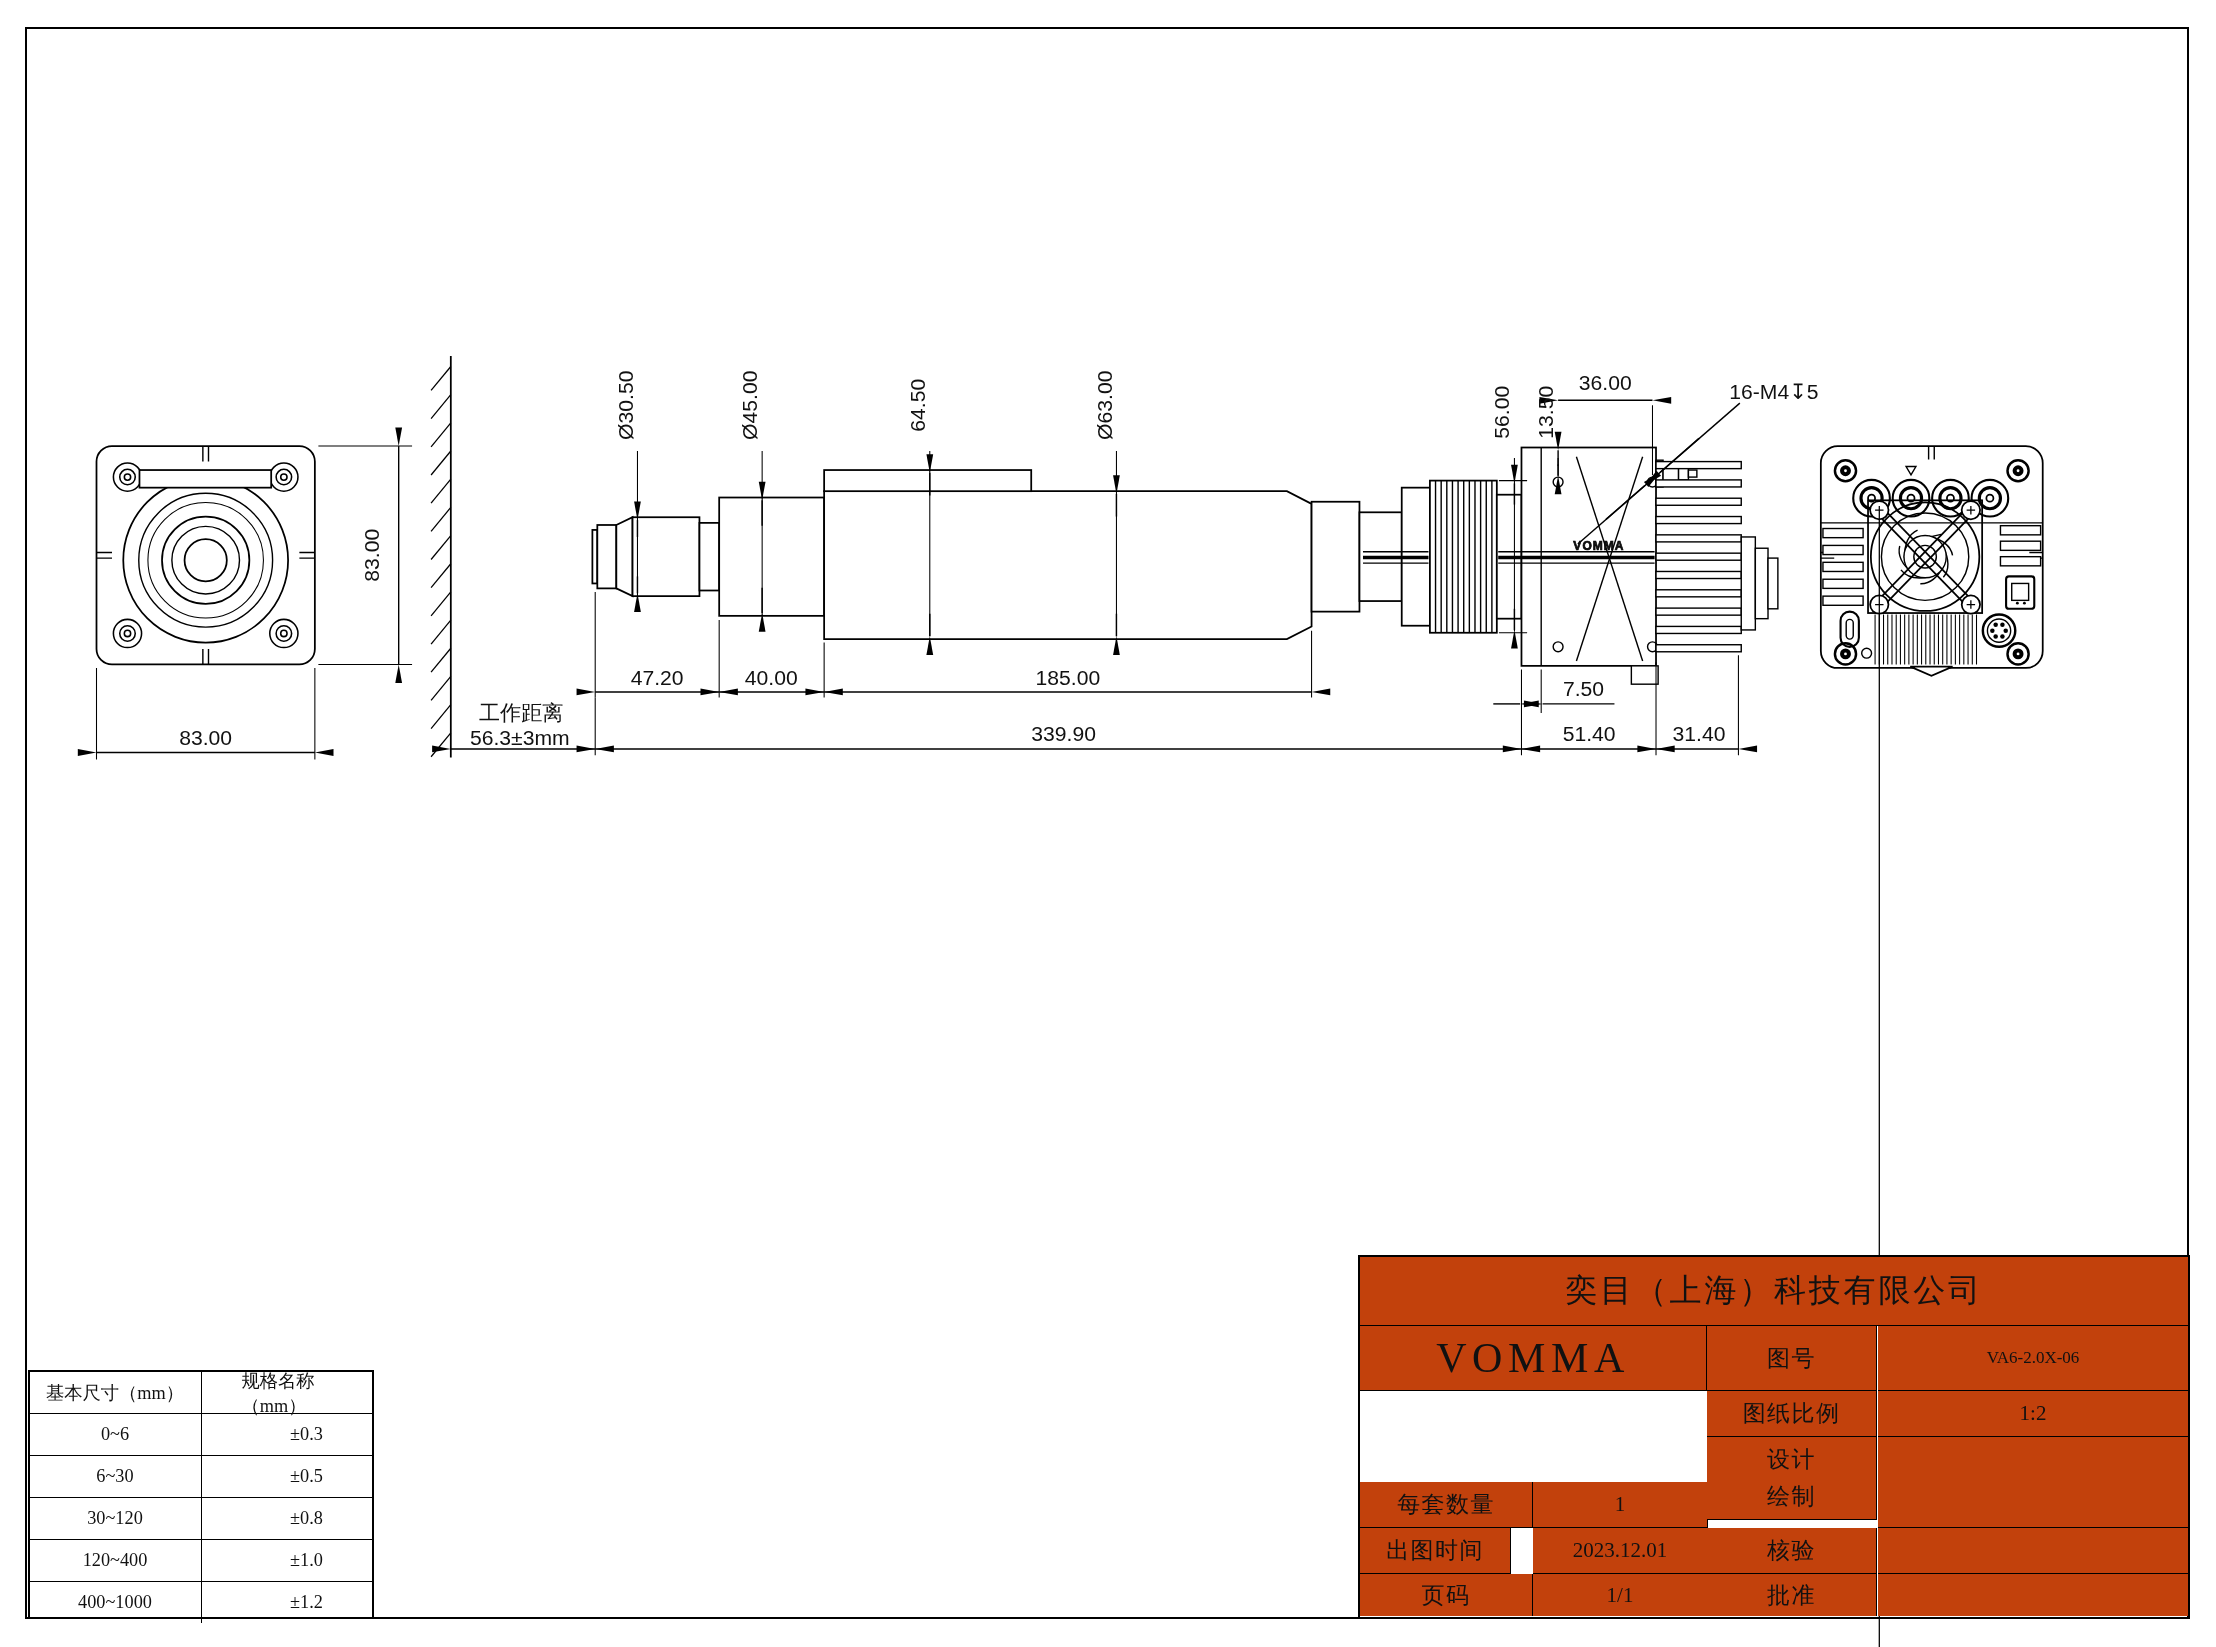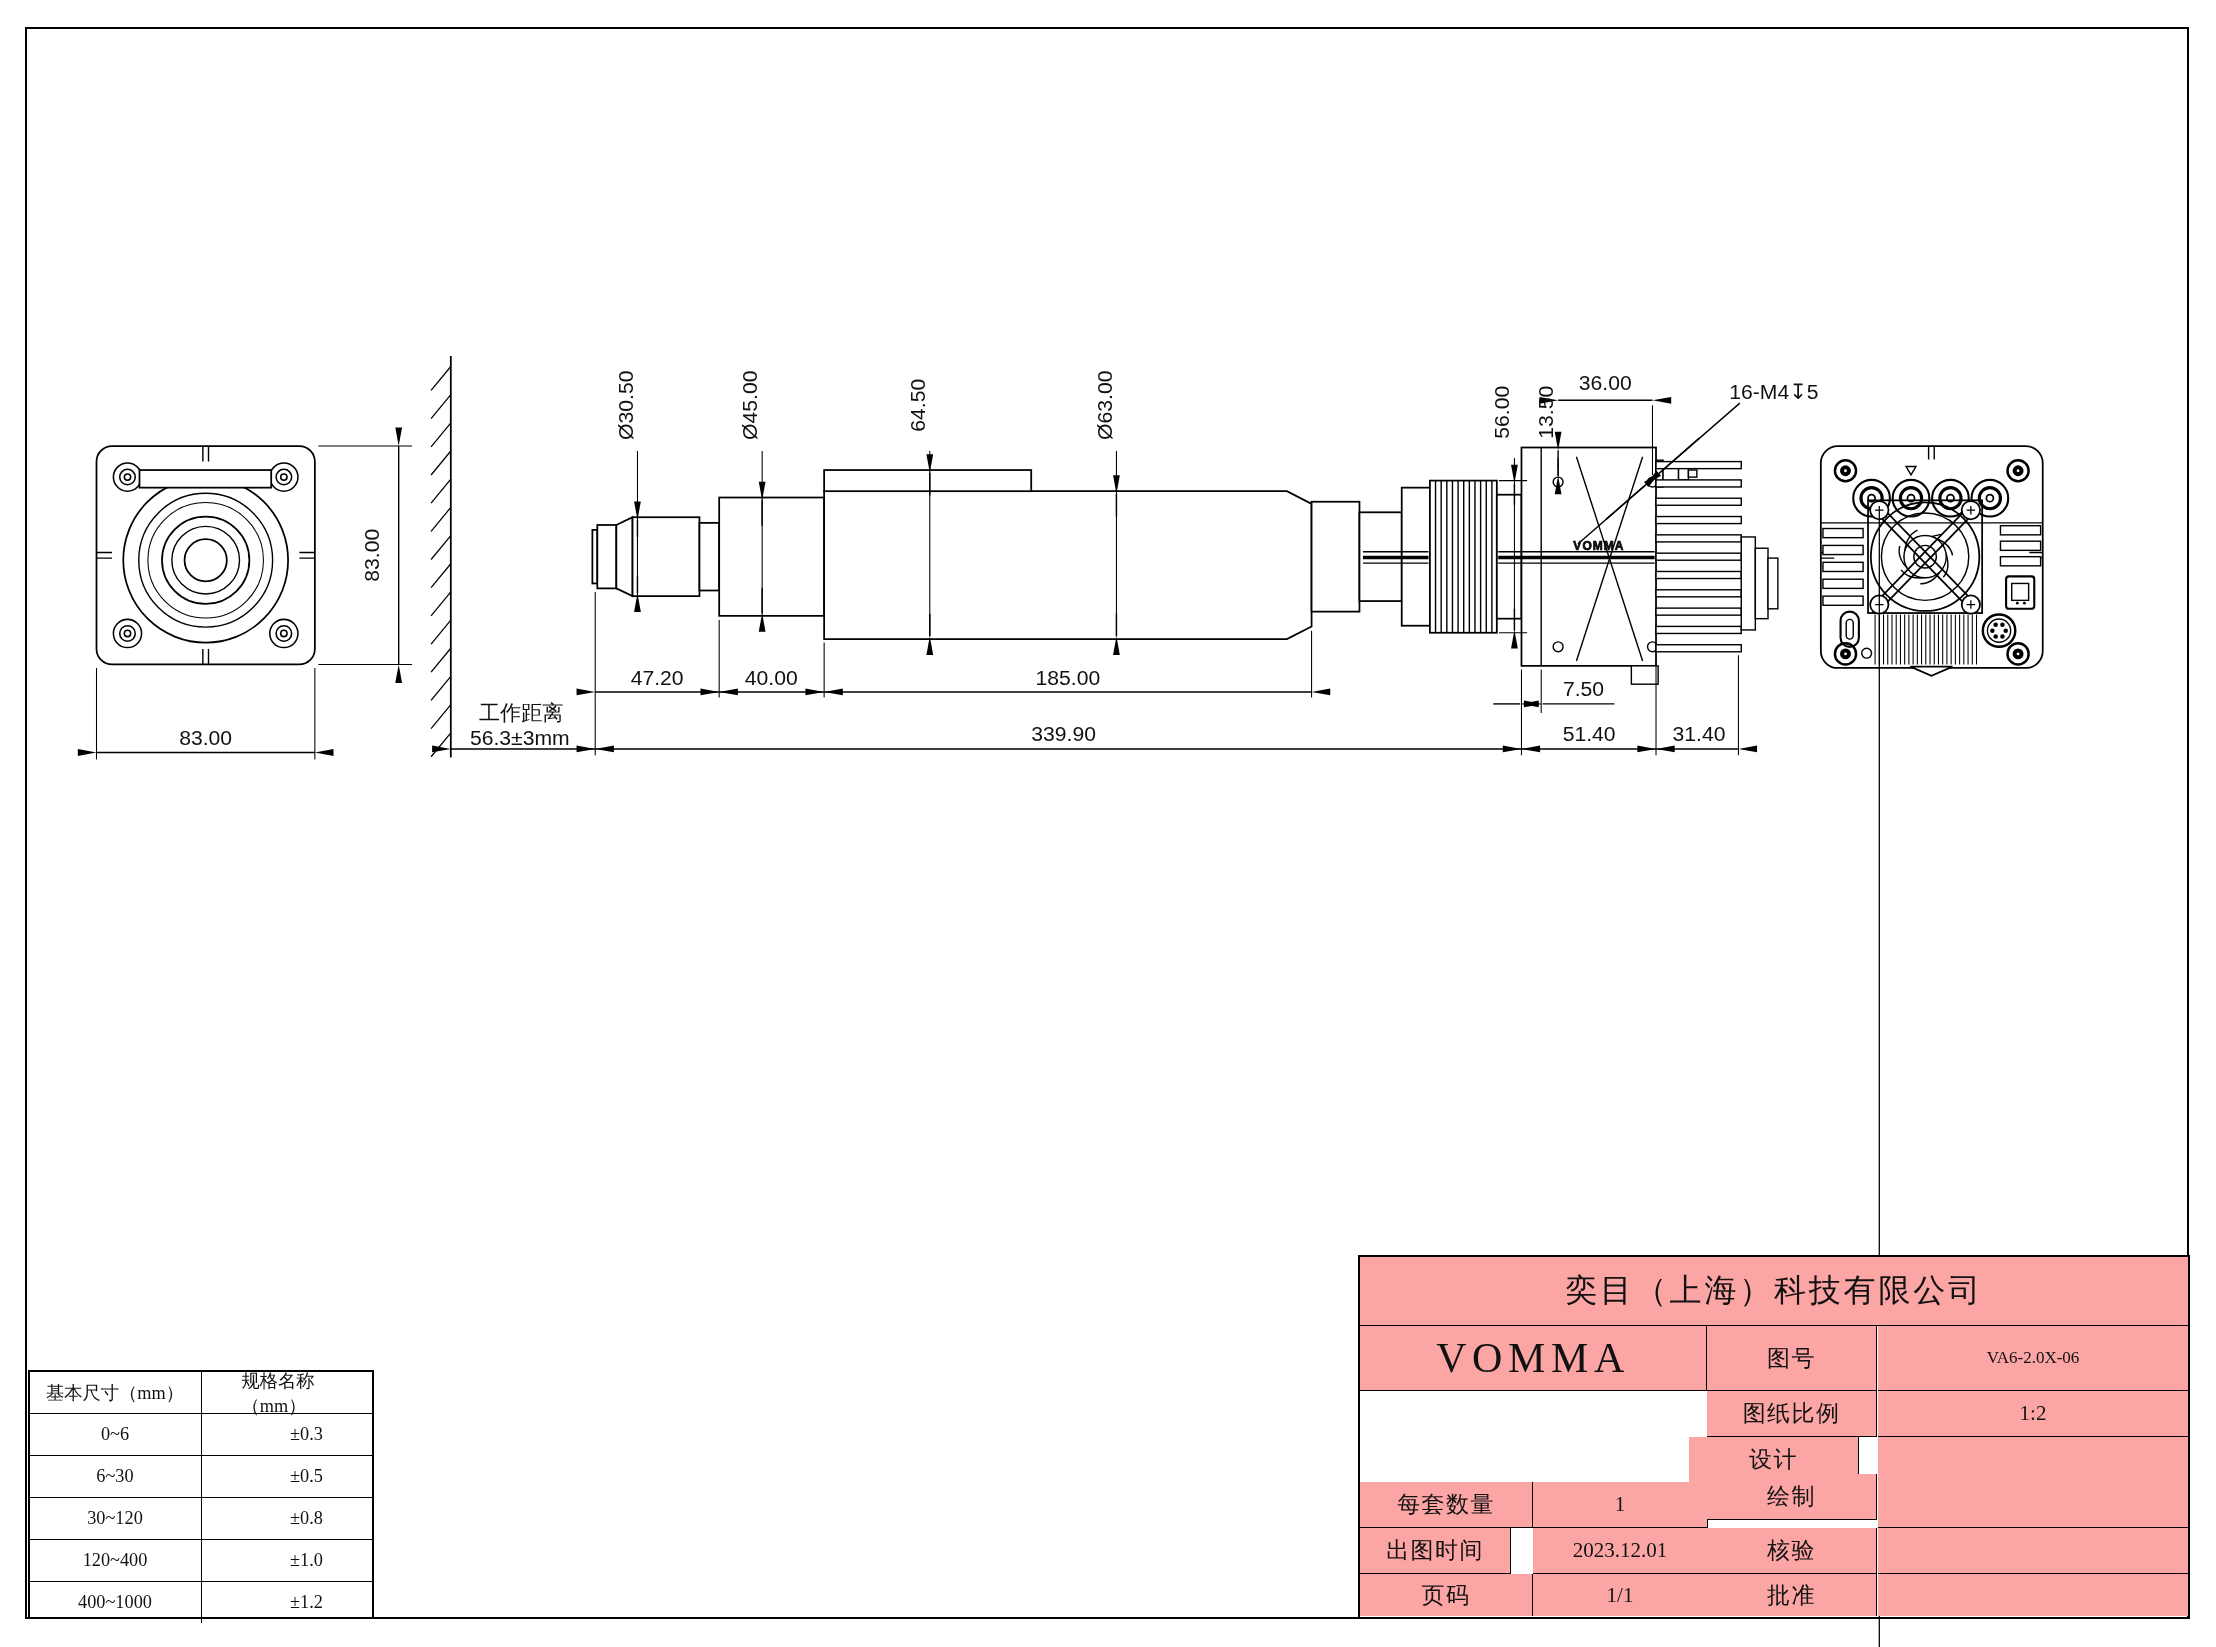--- a/index.html
+++ b/index.html
@@ -13,21 +13,21 @@
   #tol{position:absolute;left:27.5px;top:1370px;width:346px;height:249px;border:2.1px solid #000;box-sizing:border-box;
        font-family:"Liberation Serif",serif;font-size:18.3px;}
   #tol .row{display:flex;height:41px;border-bottom:1.4px solid #000;gap:40px;}
   #tol .row:last-child{border-bottom:none;}
   #tol .c1{width:171px;border-right:1.4px solid #000;display:flex;align-items:center;justify-content:center;}
   #tol .c2{flex:1;display:flex;align-items:center;justify-content:center;}
   
   #tb{position:absolute;left:1358px;top:1255px;width:832px;height:364px;border:2.1px solid #000;box-sizing:border-box;
       font-family:"Liberation Serif",serif;}
   #tb .cell{position:absolute;box-sizing:border-box;display:flex;align-items:center;justify-content:center;
-            border-right:1.4px solid #000;border-bottom:1.4px solid #000;background:#fca5a5;}
+            border-right:1.4px solid #000;border-bottom:1.4px solid #000;background:#c2410c;}
   #tb .no-r{border-right:none;}
   #tb .no-b{border-bottom:none;}
   .company{font-size:32px;letter-spacing:2.8px;}
   .brand{font-size:42px;letter-spacing:5.6px;}
   .lbl{font-size:23px;letter-spacing:1.4px;}
   .val{font-size:21px;}
 </style>
 </head>
 <body>
 
@@ -396,21 +396,21 @@
   </div>
 
   <div id="tb">
     <div class="cell company no-r" style="left:0;top:0;width:828px;height:69px;">奕目（上海）科技有限公司</div>
     <div class="cell brand" style="left:0;top:69px;width:347px;height:65px;">VOMMA</div>
     <div class="cell lbl" style="left:347px;top:69px;width:170px;height:65px;">图号</div>
     <div class="cell val no-r" style="left:518px;top:69px;width:310px;height:65px;font-size:17px;">VA6-2.0X-06</div>
 
     <div class="cell lbl" style="left:347px;top:134px;width:170px;height:46px;">图纸比例</div>
     <div class="cell val no-r" style="left:518px;top:134px;width:310px;height:46px;">1:2</div>
-    <div class="cell lbl" style="left:329px;top:180px;width:170px;height:46px;">设计</div>
+    <div class="cell lbl" style="left:347px;top:180px;width:170px;height:46px;">设计</div>
     <div class="cell val no-r" style="left:518px;top:180px;width:310px;height:46px;"></div>
 
     <div class="cell lbl" style="left:0;top:225px;width:173px;height:46px;">每套数量</div>
     <div class="cell val" style="left:173px;top:225px;width:175px;height:46px;">1</div>
     <div class="cell lbl" style="left:347px;top:217px;width:170px;height:46px;">绘制</div>
     <div class="cell val no-r" style="left:518px;top:225px;width:310px;height:46px;"></div>
 
     <div class="cell lbl" style="left:0;top:271px;width:151px;height:46px;">出图时间</div>
     <div class="cell val" style="left:173px;top:271px;width:175px;height:46px;">2023.12.01</div>
     <div class="cell lbl" style="left:347px;top:271px;width:170px;height:46px;">核验</div>

